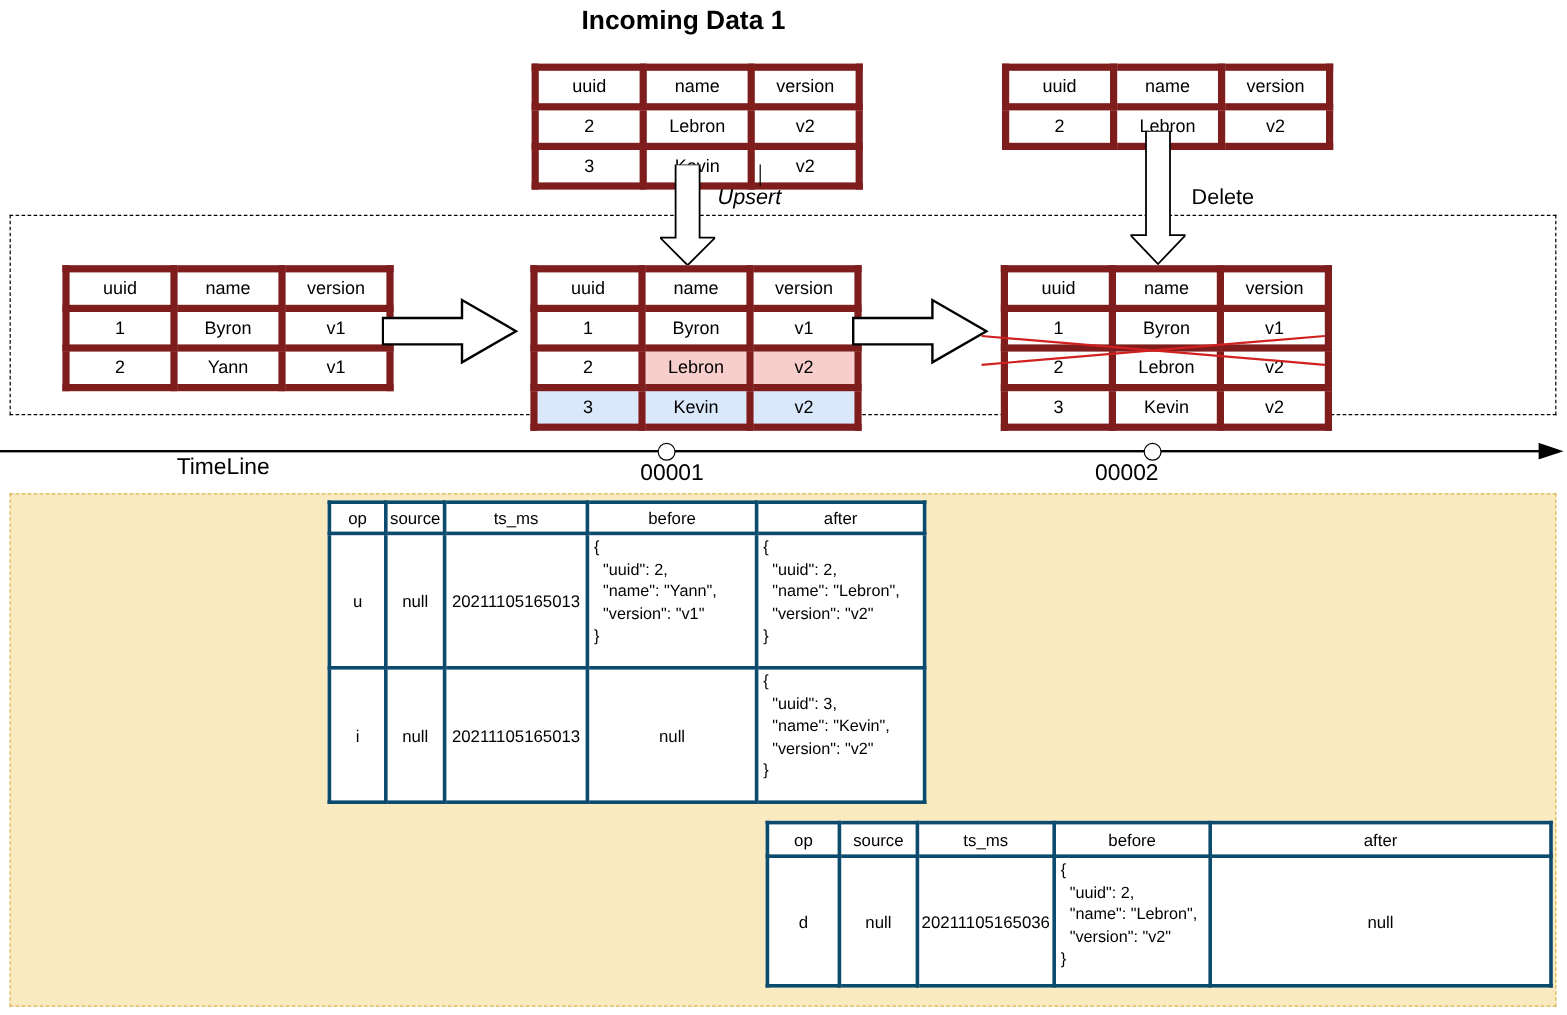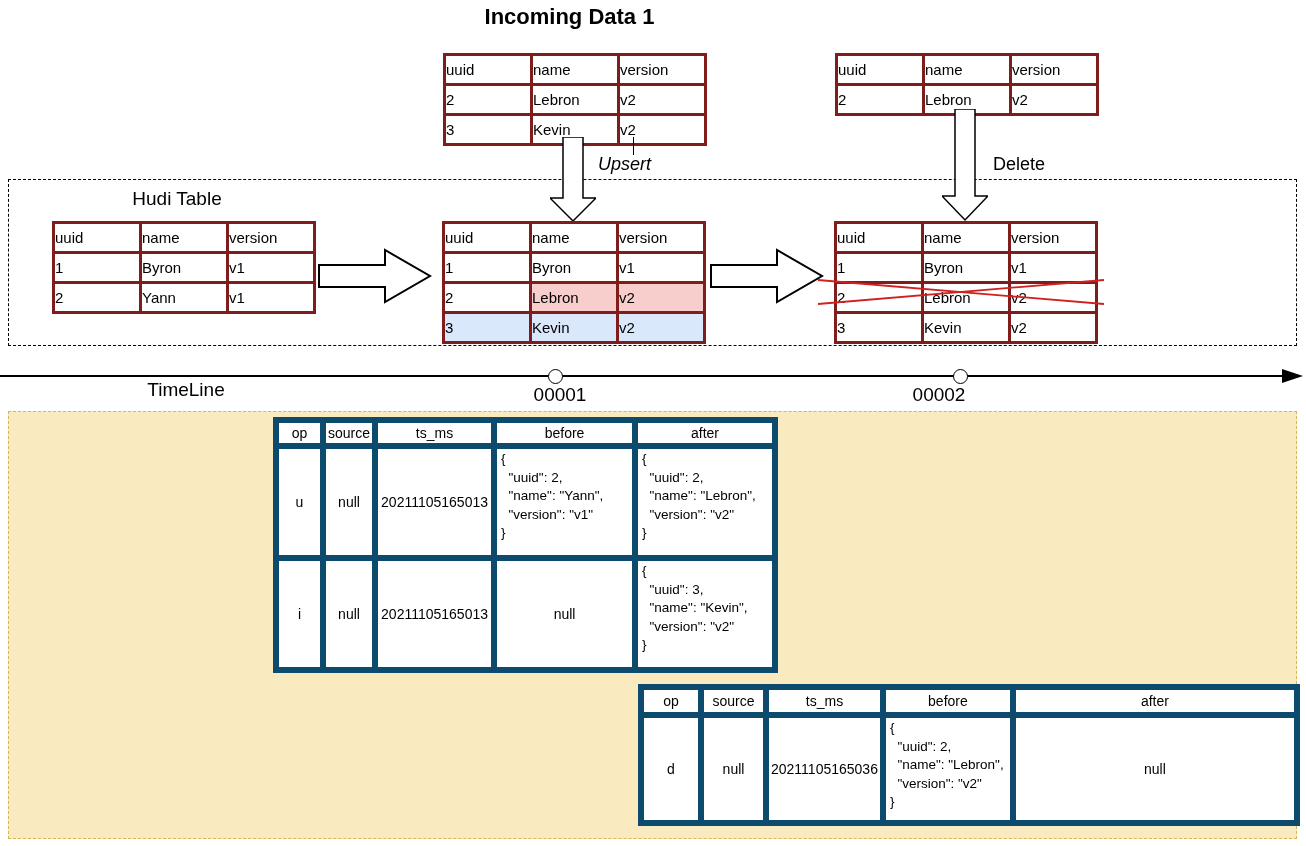--- a/index.html
+++ b/index.html
@@ -23,33 +23,33 @@
     left:8px; top:411px; width:1287px; height:426px;
     border:1px dashed #d6b656; background:#faeabf;
   }
 
   
   table.mini {
     position:absolute; border-collapse:collapse; table-layout:fixed;
     background:#fff; font-size:15px;
   }
   table.mini td {
-    border:3px solid #7f1d1d; width:84px; height:27px;
-    text-align:left; vertical-align:middle; padding:0; overflow:hidden;
+    border:6px solid #7f1d1d; width:84px; height:27px;
+    text-align:center; vertical-align:middle; padding:0; overflow:hidden;
   }
   td.pink { background:#f8cecc; border:1.5px solid #b85450; }
   td.blue { background:#dae8fc; border:1.5px solid #6c8ebf; }
 
   
   table.cdc {
     position:absolute; border-collapse:collapse; table-layout:fixed;
     background:#fff; font-size:14px;
   }
   table.cdc td {
-    border:6px solid #0c4a6e; text-align:center; vertical-align:middle;
+    border:3px solid #0c4a6e; text-align:center; vertical-align:middle;
     padding:0 2px; overflow:hidden;
   }
   table.cdc td.json {
     text-align:left; vertical-align:top; white-space:pre;
     font-size:13.5px; line-height:18.5px; padding:1px 4px;
   }
 
   
   .tl-line { left:0; top:375px; width:1286px; height:2px; background:#000; }
   .tl-label {
@@ -68,21 +68,20 @@
 </style>
 </head>
 <body>
 
 <div id="canvas">
 
   <div class="abs hudi-box"></div>
   <div class="abs changing-box"></div>
 
   <div class="abs big-title" style="left:443px; top:4px; width:253px;">Incoming Data 1</div>
-  <div class="abs box-label" style="left:52px; top:188px; width:250px;">Hudi Table</div>
 
   <table class="mini" style="left:443px; top:53px;">
     <tbody>
         <tr>
       <td>uuid</td>
       <td>name</td>
       <td>version</td>
     </tr>
     <tr>
       <td>2</td>

